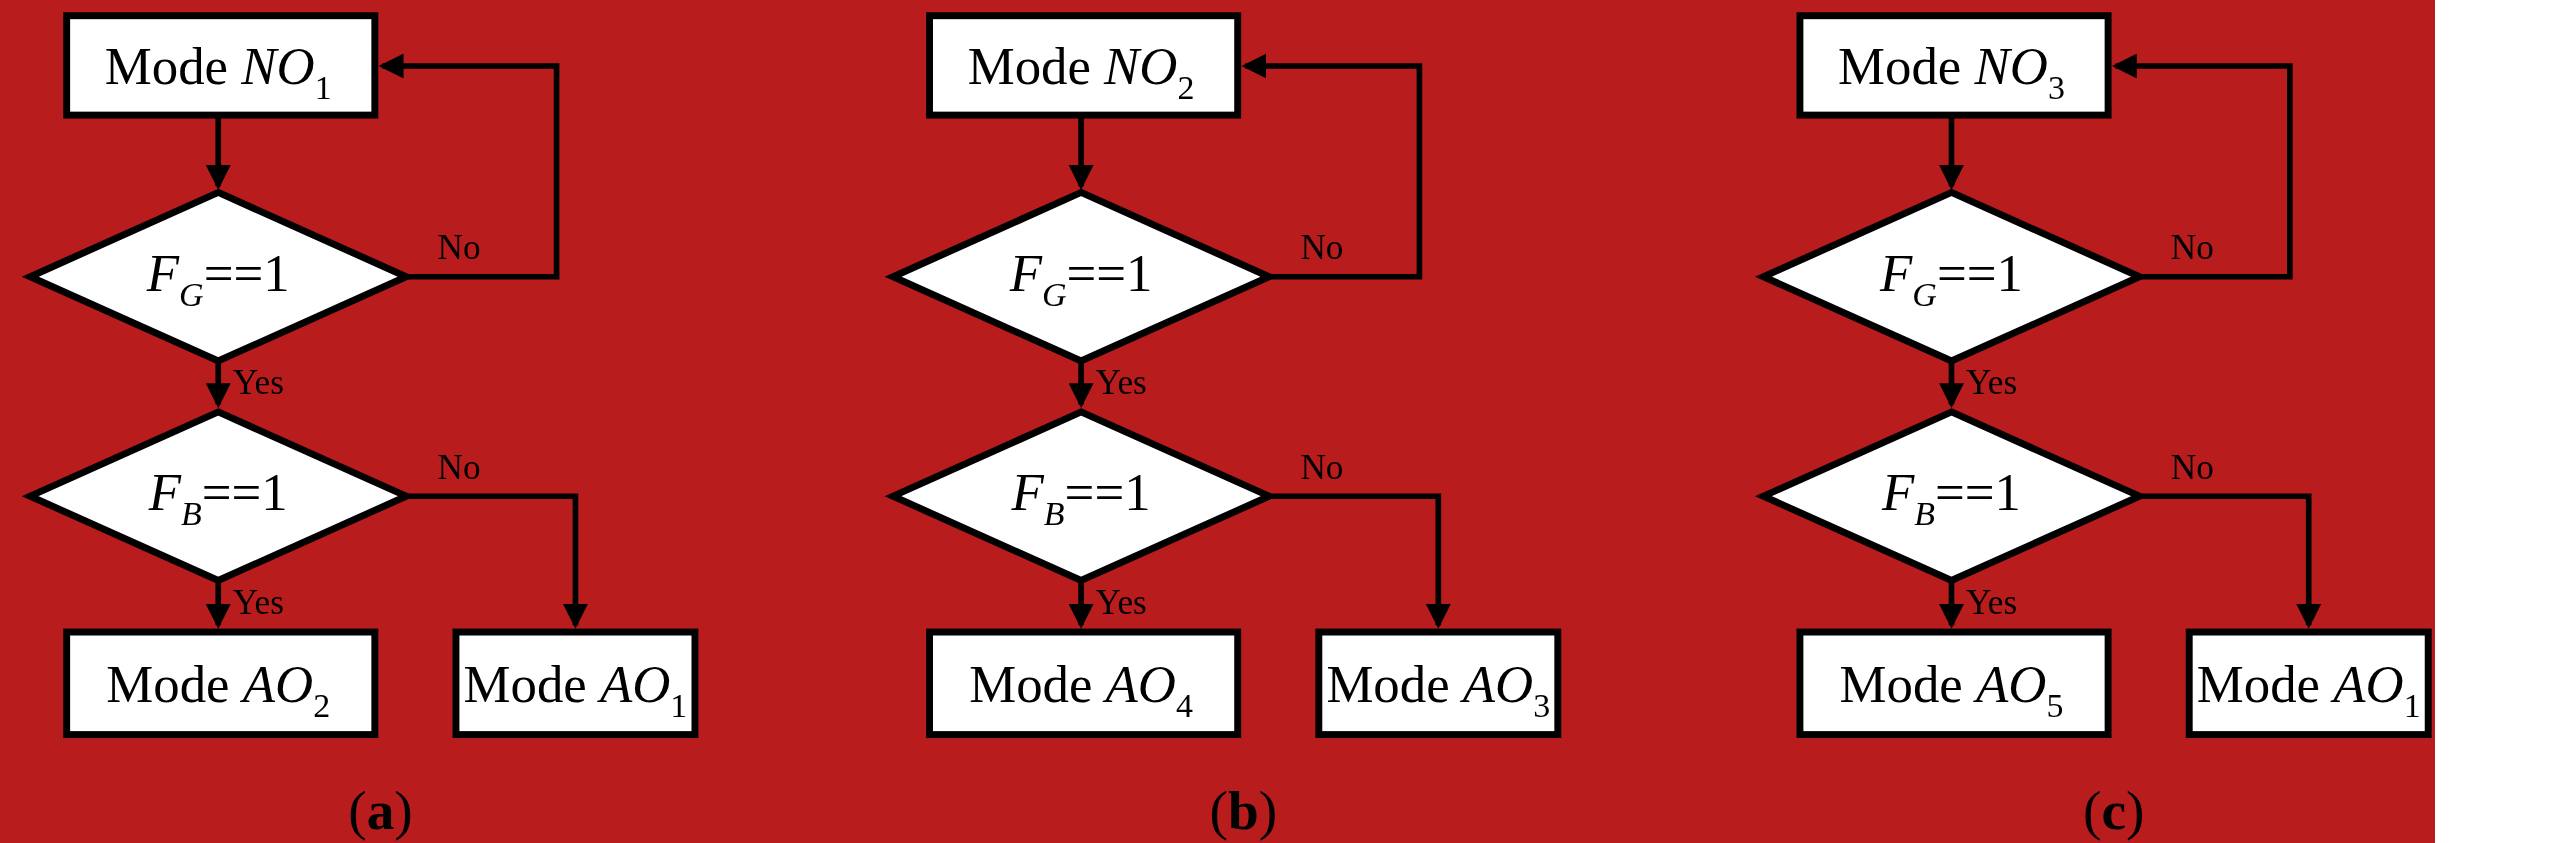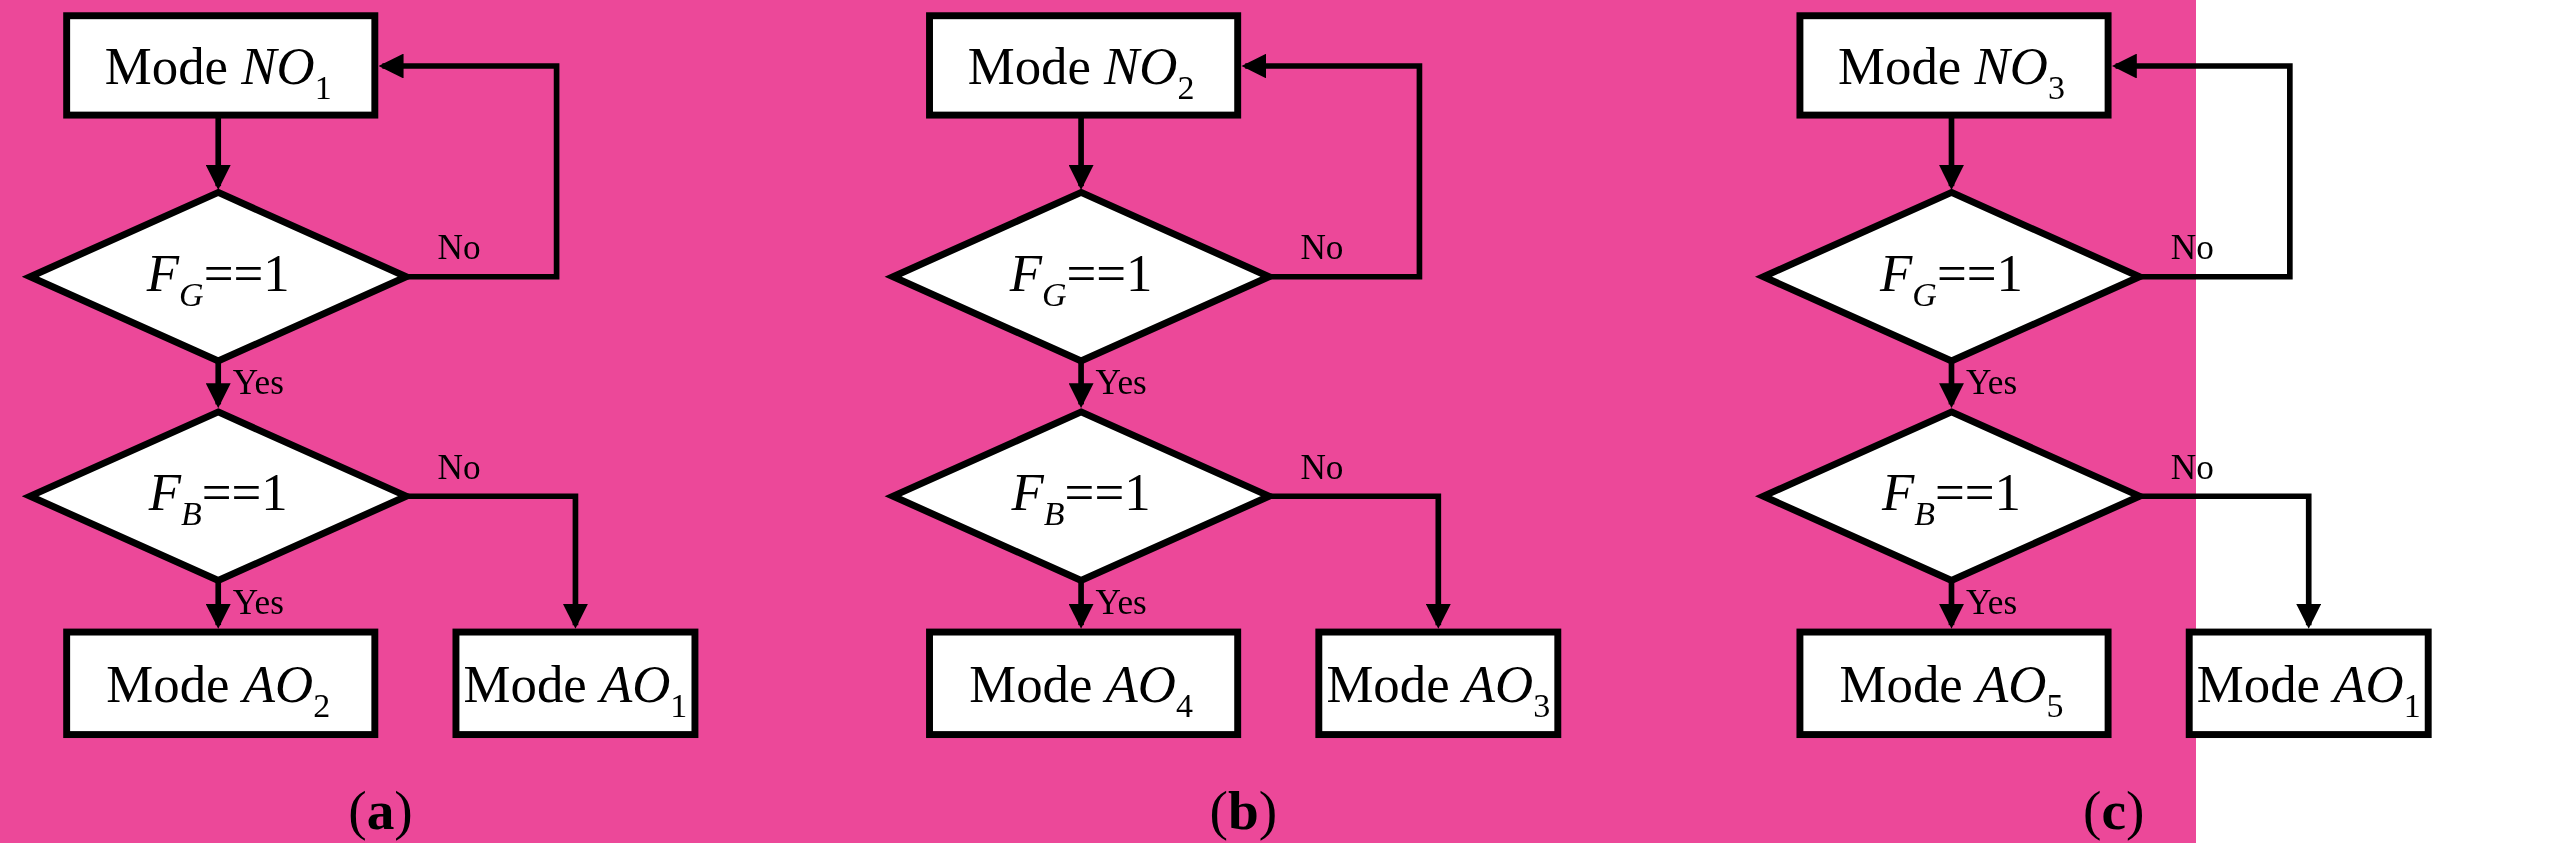--- a/index.html
+++ b/index.html
@@ -1,16 +1,16 @@
 <!DOCTYPE html>
 <html style="font-size:10px"><head>
 <meta charset="utf-8">
 <style>
   html, body { margin: 0; padding: 0; background: #ffffff; }
-  .figure-wrap { width: 2196px; height: 844px; background: #ec4899; position: relative; text-align: center; }
+  .figure-wrap { width: 2435px; height: 844px; background: #b91c1c; position: relative; text-align: center; }
   svg { display: block; }
   svg text {
     font-family: "Liberation Serif", serif;
     fill: #000000;
   }
   .box-text  { font-size: 84px; text-anchor: middle; }
   .dia-text  { font-size: 84px; text-anchor: middle; }
   .it        { font-style: italic; }
   .sub       { font-size: 54px; }
   .edge-lbl  { font-size: 56px; }

